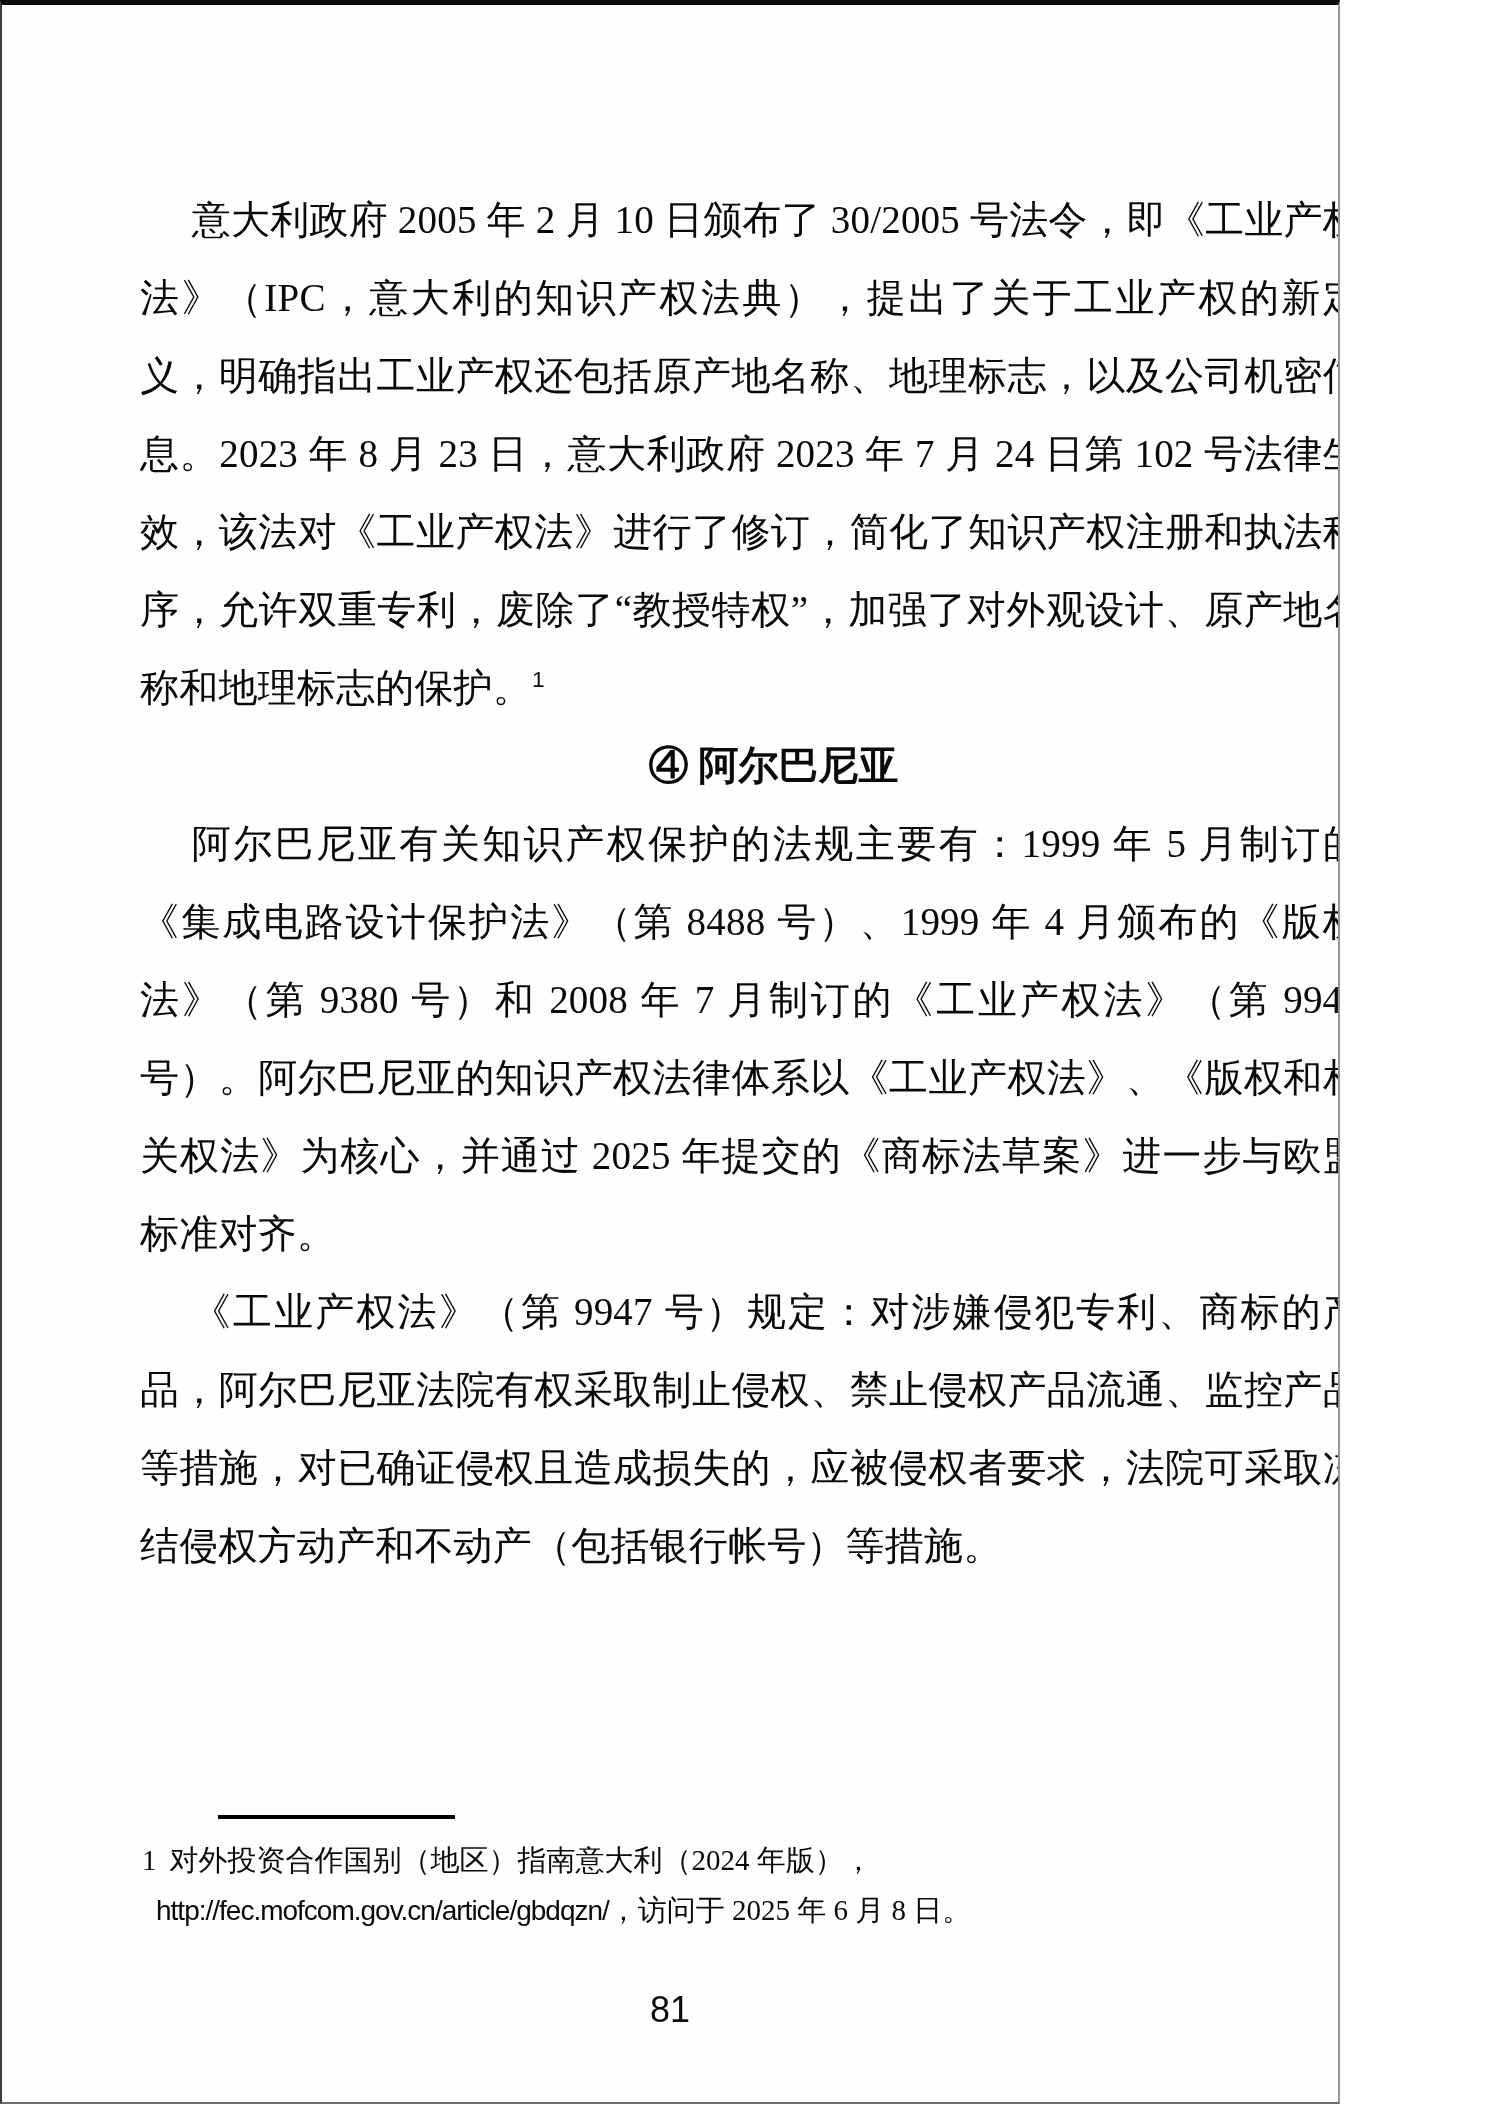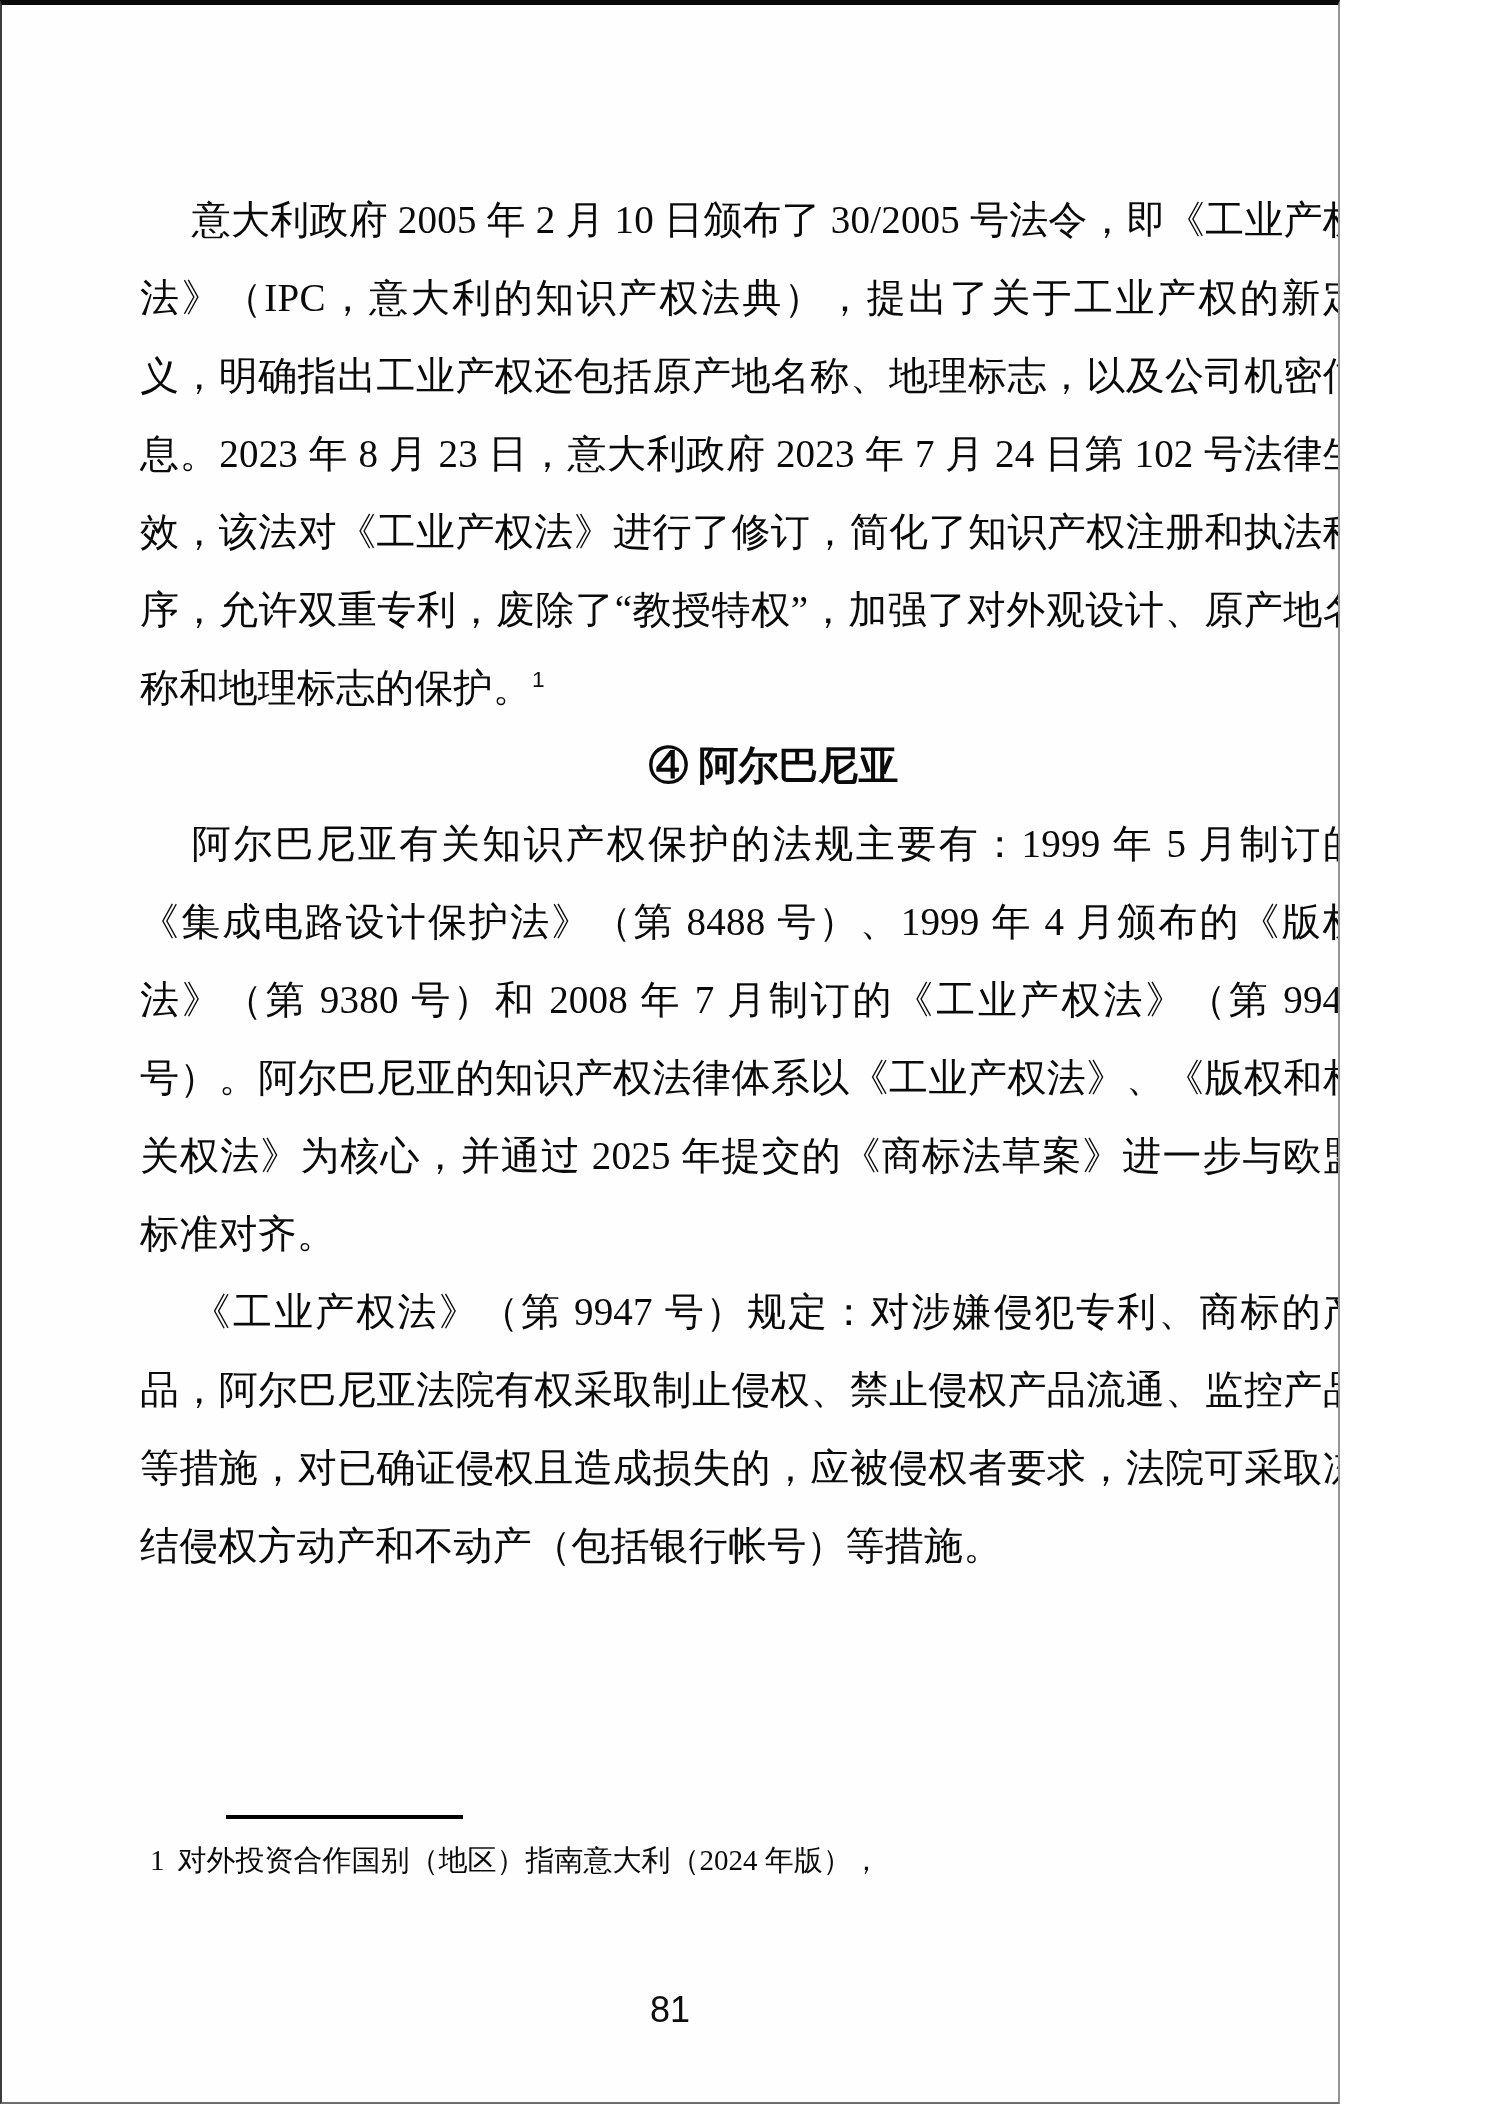--- a/index.html
+++ b/index.html
@@ -41,21 +41,21 @@
   .section-heading {
     margin: 0;
     font-size: 40px;
     line-height: 78px;
     font-weight: bold;
     text-indent: 1.12em;
     text-align: center;
   }
   .footnote-area {
     position: absolute;
-    left: 148px;
+    left: 140px;
     top: 1810px;
     width: 1222px;
     font-size: 29px;
     line-height: 50px;
   }
   .footnote-separator {
     width: 237px;
     margin-left: 76px;
     border-top: 4px solid #000000;
     margin-bottom: 16px;
@@ -94,18 +94,19 @@
 
     <p class="body-para">《工业产权法》（第 9947 号）规定：对涉嫌侵犯专利、商标的产品，阿尔巴尼亚法院有权采取制止侵权、禁止侵权产品流通、监控产品等措施，对已确证侵权且造成损失的，应被侵权者要求，法院可采取冻结侵权方动产和不动产（包括银行帐号）等措施。</p>
 
 
   </div>
 
   <div class="footnote-area">
     <div class="footnote-separator"></div>
     <div class="footnote">
       <div class="fn-line1"><span class="fn-marker">1</span><span>对外投资合作国别（地区）指南意大利（2024 年版），</span></div>
+      <div class="fn-line2"><span class="fn-url">http://fec.mofcom.gov.cn/article/gbdqzn/</span><span>，访问于 2025 年 6 月 8 日。</span></div>
     </div>
   </div>
 
   <div class="page-number">81</div>
 
 </div>
 
 </body></html>

